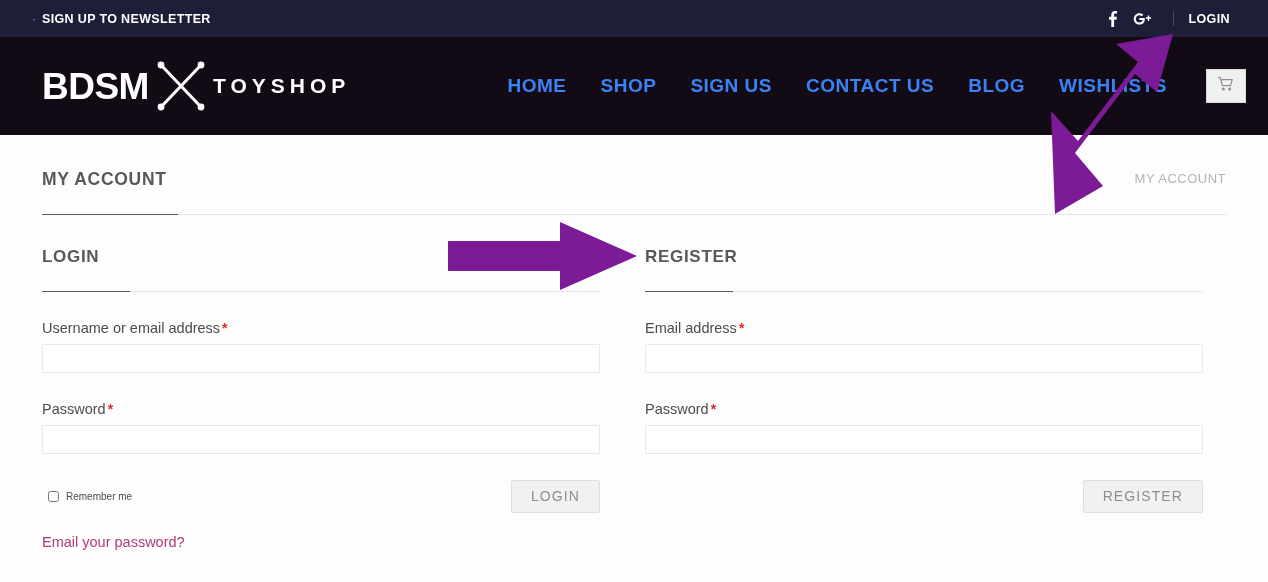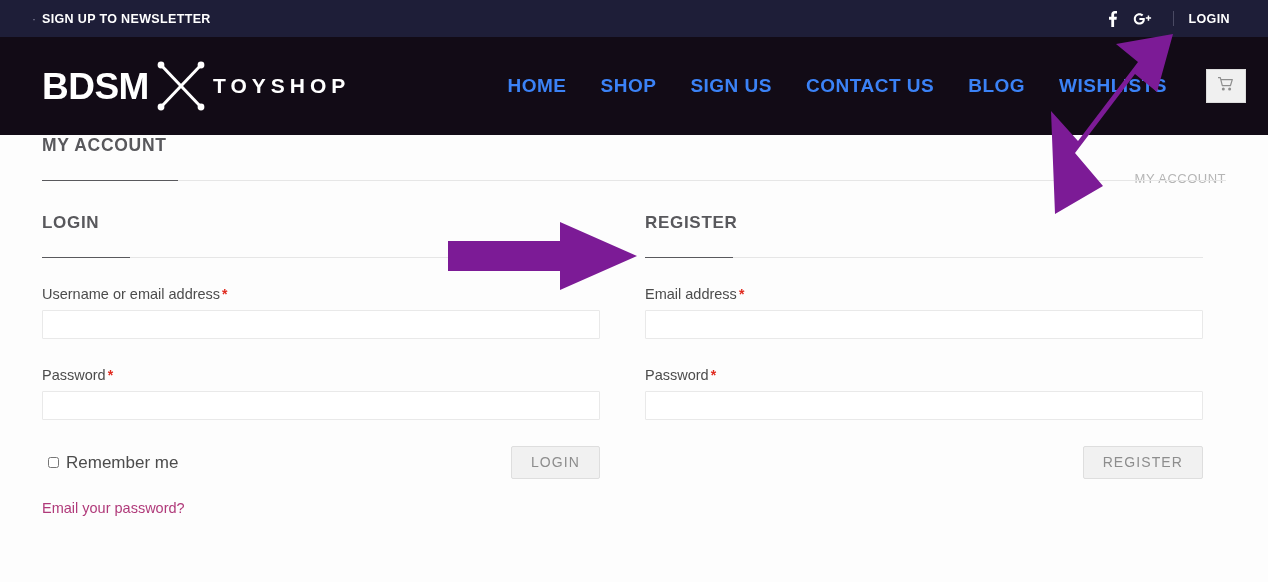--- a/index.html
+++ b/index.html
@@ -154,20 +154,21 @@
   }
 
   
   .content {
     position: relative;
     padding: 0 42px;
     z-index: 1;
   }
   .account-head {
     position: relative;
+    padding-top: 34px;
   }
   .account-title {
     color: #58585c;
     font-size: 17.5px;
     font-weight: bold;
     letter-spacing: 0.7px;
     display: inline-block;
   }
   .breadcrumb {
     position: absolute;
@@ -268,21 +269,21 @@
     cursor: pointer;
   }
   .remember input {
     width: 11px;
     height: 11px;
     margin: 0 7px 0 6px;
     cursor: pointer;
   }
   .remember-label {
     color: #4c4c4c;
-    font-size: 17px;
+    font-size: 10px;
   }
   .btn {
     margin-left: auto;
     background: #f1f1f1;
     border: 1px solid #dedede;
     color: #8d8d8d;
     font-size: 14px;
     letter-spacing: 1.1px;
     padding: 8px 19px 9px;
     cursor: pointer;

